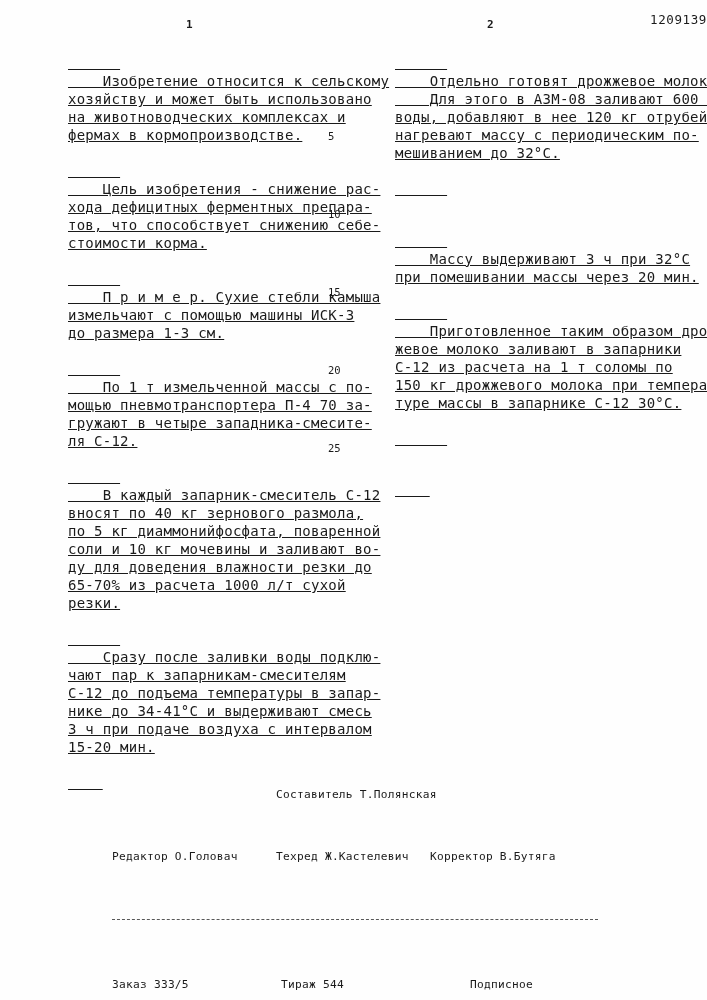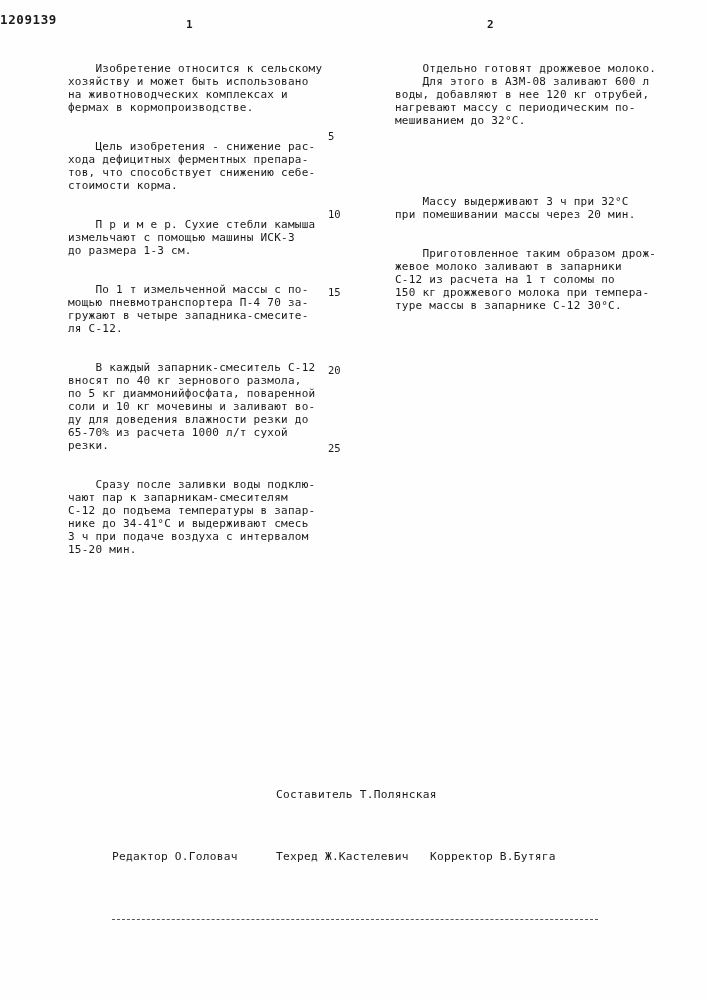--- a/index.html
+++ b/index.html
@@ -28,48 +28,48 @@
     top: 12px;
     left: 0;
     width: 707px;
     height: 26px;
   }
   .patent-number {
     position: absolute;
     left: 0;
     top: 0;
     width: 707px;
-    text-align: left;
+    text-align: right;
     font-size: 12.5px;
     letter-spacing: 0.6px;
-    font-weight: bold;
   }
   .col-marker {
     position: absolute;
     top: 6px;
     font-size: 11px;
     font-weight: bold;
   }
   .col-marker.left  { left: 186px; }
   .col-marker.right { left: 487px; }
 
   
   .columns {
     position: absolute;
     top: 36px;
     left: 0;
     width: 707px;
   }
   .col {
     position: absolute;
     top: 0;
-    font-size: 11px;
-    line-height: 13px;
+    font-size: 14px;
+    line-height: 18px;
     letter-spacing: 0.25px;
     white-space: pre;
+    text-decoration: underline;
   }
   .col.left  { left: 68px;  width: 250px; }
   .col.right { left: 370px; width: 255px; margin-left: 25px; }
 
   .para { margin: 0; }
   .para + .para { margin-top: 0; }
   .gap { height: 15.55px; }
 
   
   .gutter {
@@ -194,20 +194,25 @@
     <div class="footer-row">
       <span class="footer-cell" style="left:112px">Редактор О.Головач</span>
       <span class="footer-cell" style="left:276px">Техред Ж.Кастелевич</span>
       <span class="footer-cell" style="left:430px">Корректор В.Бутяга</span>
     </div>
 
     <div class="footer-row">
       <div class="rule" style="top:8px"></div>
     </div>
 
+    <div class="footer-row" style="height:18px">
+      <span class="footer-cell" style="left:112px;top:4px">Заказ 333/5</span>
+      <span class="footer-cell" style="left:281px;top:4px">Тираж 544</span>
+      <span class="footer-cell" style="left:470px;top:4px">Подписное</span>
+    </div>
 
     
 
     
 
     
 
     
 
     

